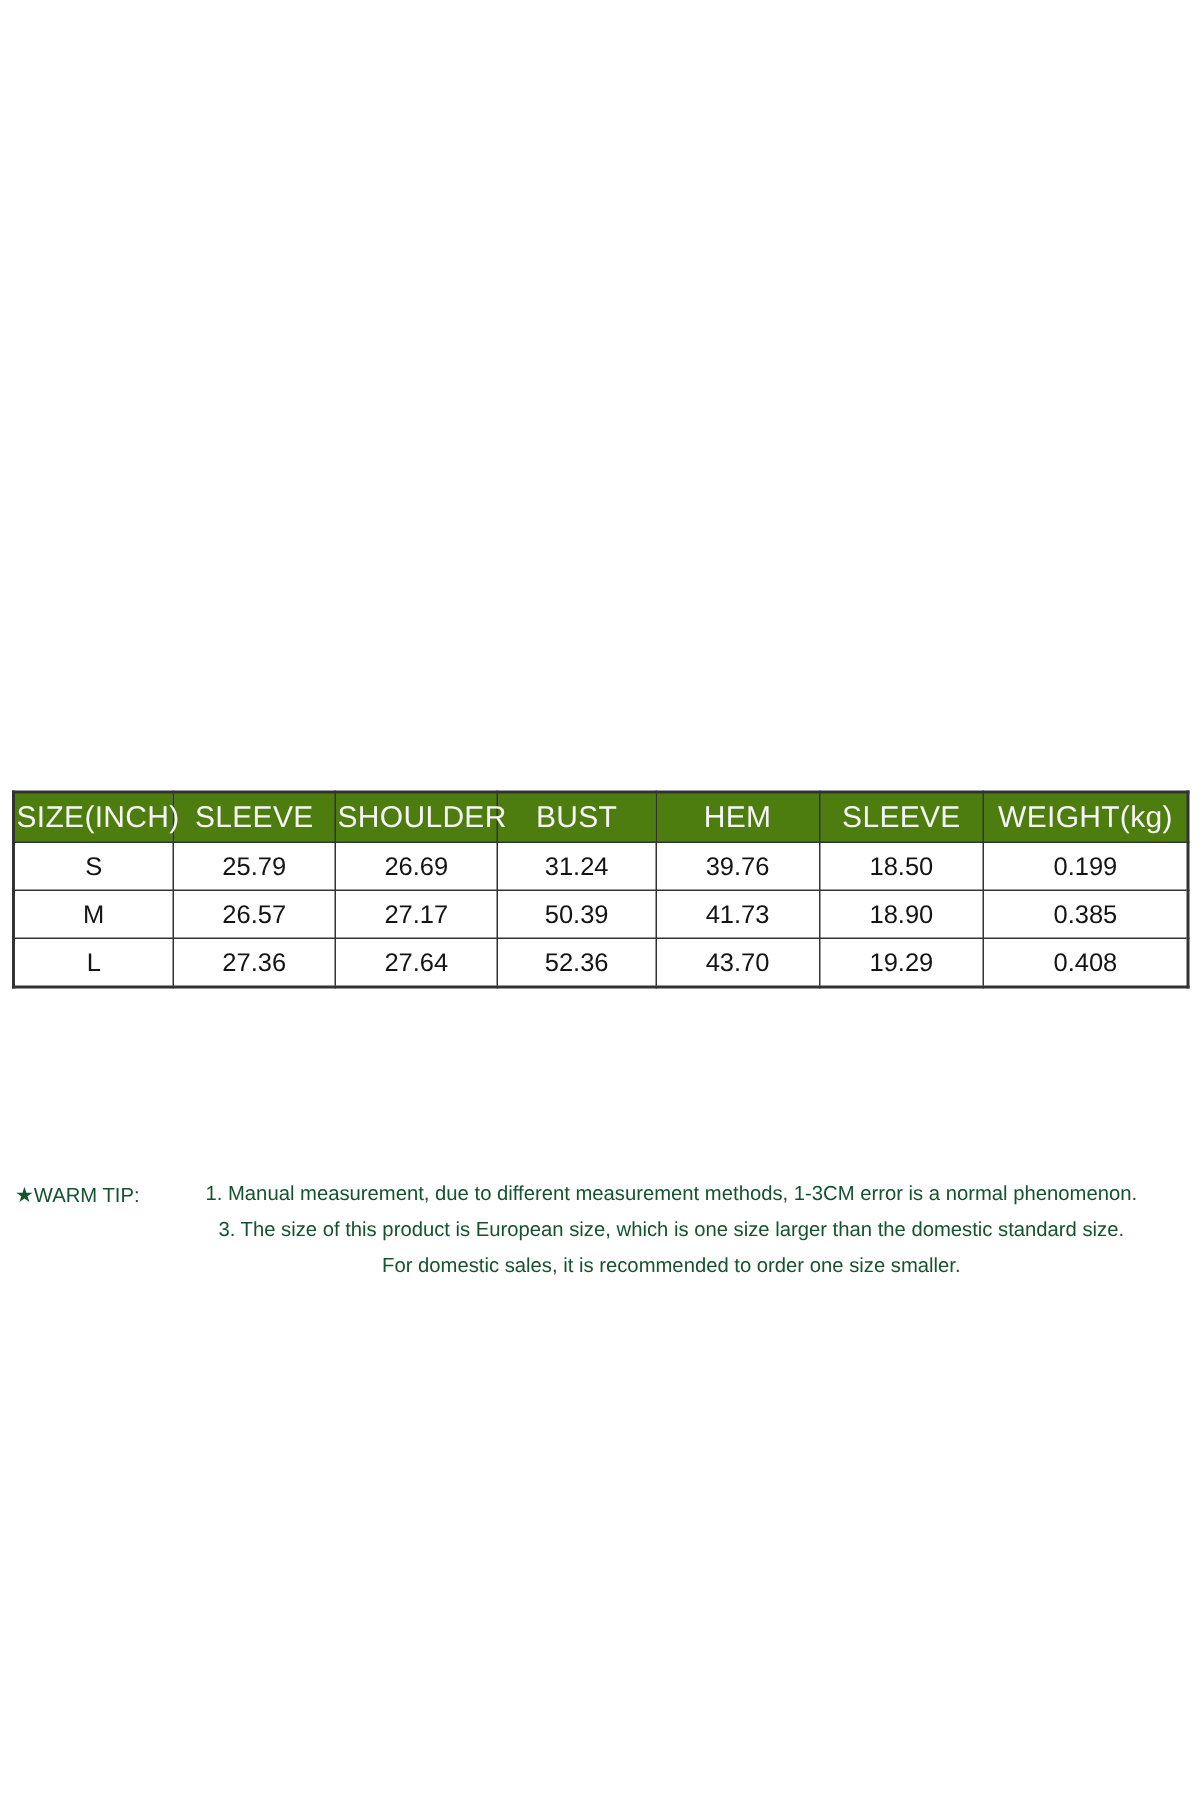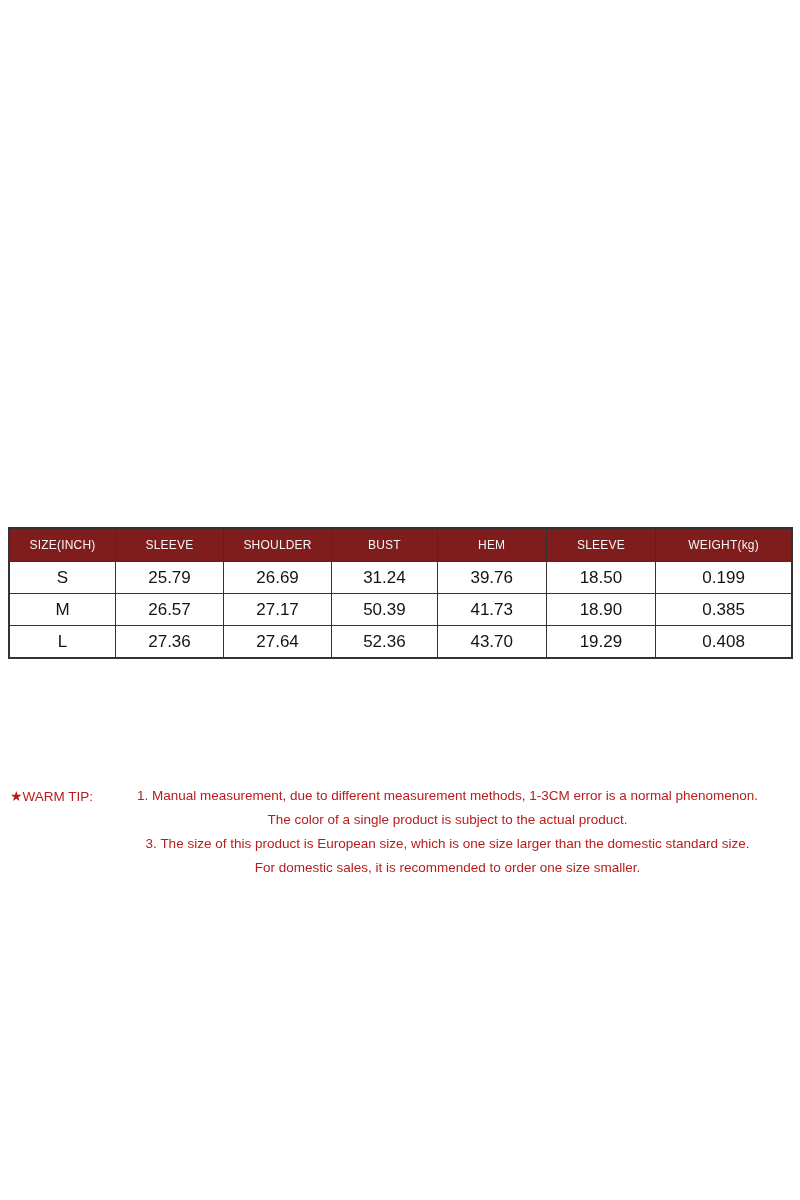--- a/index.html
+++ b/index.html
@@ -14,23 +14,23 @@
   .size-table {
     position: absolute;
     top: 527px;
     left: 8px;
     width: 785px;
     border-collapse: collapse;
     table-layout: fixed;
     border: 2px solid #333333;
   }
   .size-table th {
-    background: #7f1d1d;
+    background: #4d7c0f;
     color: #f5f5f5;
-    font-size: 12px;
+    font-size: 20px;
     font-weight: 400;
     height: 30px;
     border: 1px solid #333333;
     text-align: center;
     letter-spacing: 0.2px;
   }
   .size-table td {
     background: #ffffff;
     color: #141414;
     font-size: 17px;
@@ -47,21 +47,21 @@
   .col-sleeve { width: 14.0%; }
   .col-weight { width: 17.4%; }
 
   .warm-tip {
     position: absolute;
     top: 784px;
     left: 10px;
     width: 782px;
     display: flex;
     align-items: flex-start;
-    color: #b91c1c;
+    color: #14532d;
     font-size: 13.5px;
     line-height: 24px;
   }
   .warm-tip-label {
     white-space: nowrap;
     flex: 0 0 auto;
     margin-right: 10px;
   }
   .warm-tip-star { font-size: 14px; }
   .warm-tip-lines { flex: 1 1 auto; }
@@ -123,19 +123,18 @@
       </tr>
     </tbody>
   </table>
 
   <div class="warm-tip">
     <div class="warm-tip-label">
       <span class="warm-tip-star">★</span><span>WARM TIP:</span>
     </div>
     <div class="warm-tip-lines">
       <div class="warm-tip-line">1. Manual measurement, due to different measurement methods, 1-3CM error is a normal phenomenon.</div>
-      <div class="warm-tip-line">The color of a single product is subject to the actual product.</div>
       <div class="warm-tip-line">3. The size of this product is European size, which is one size larger than the domestic standard size.</div>
       <div class="warm-tip-line">For domestic sales, it is recommended to order one size smaller.</div>
     </div>
   </div>
 
 </div>
 
 </body></html>

